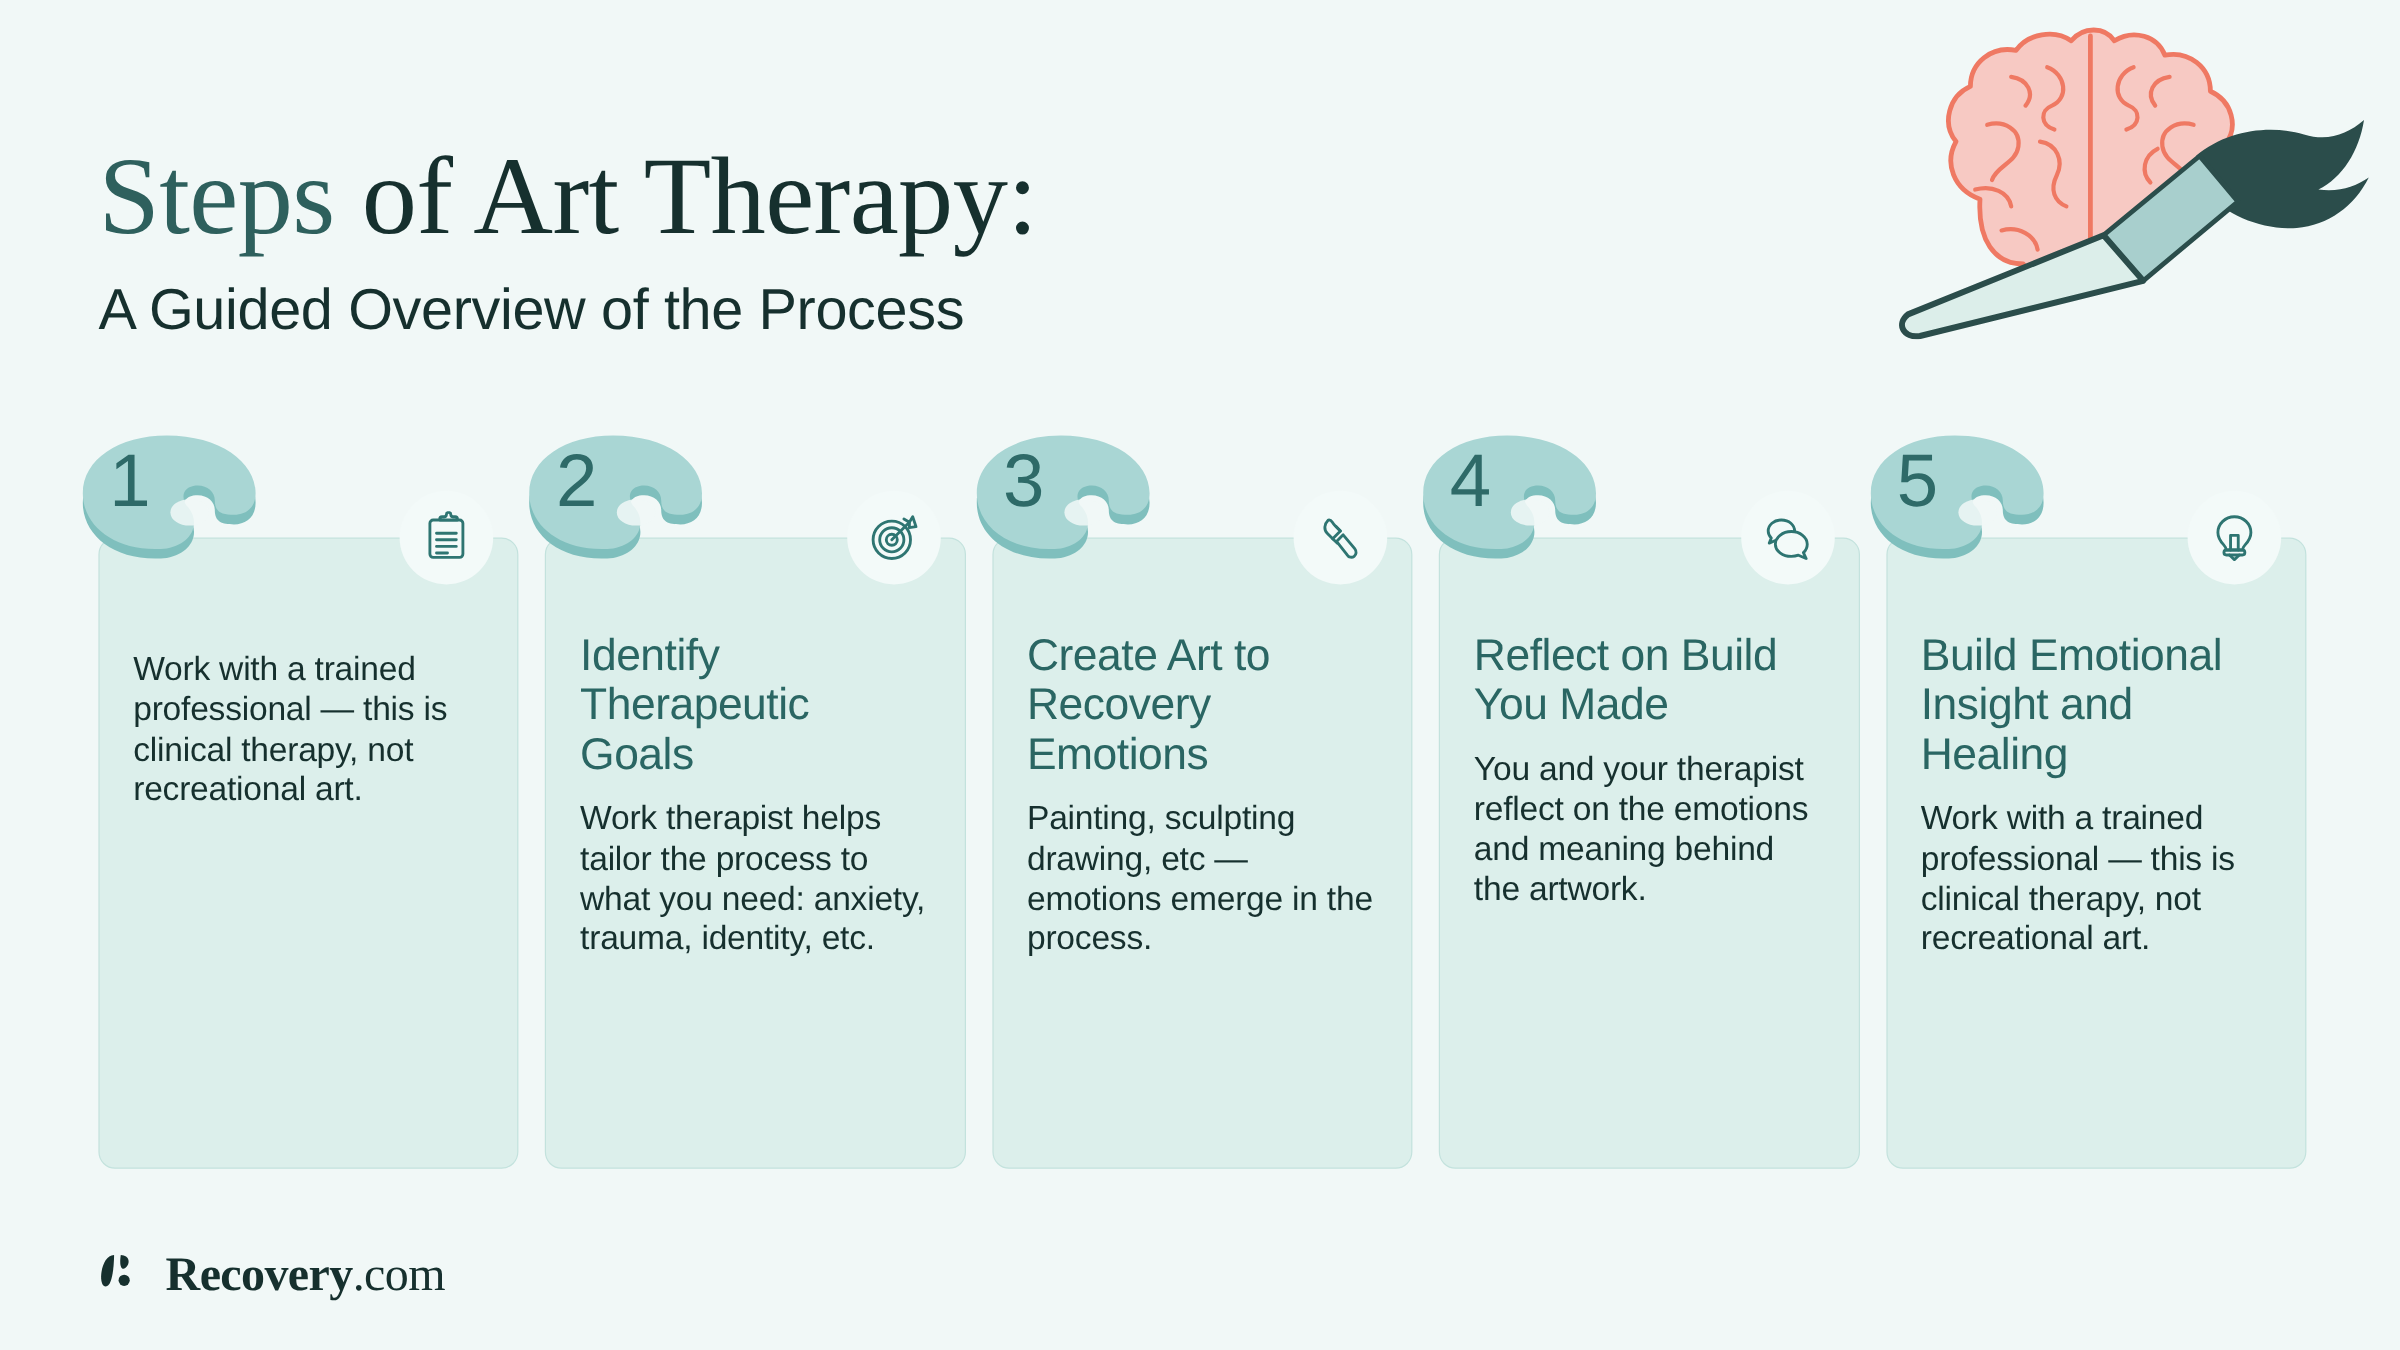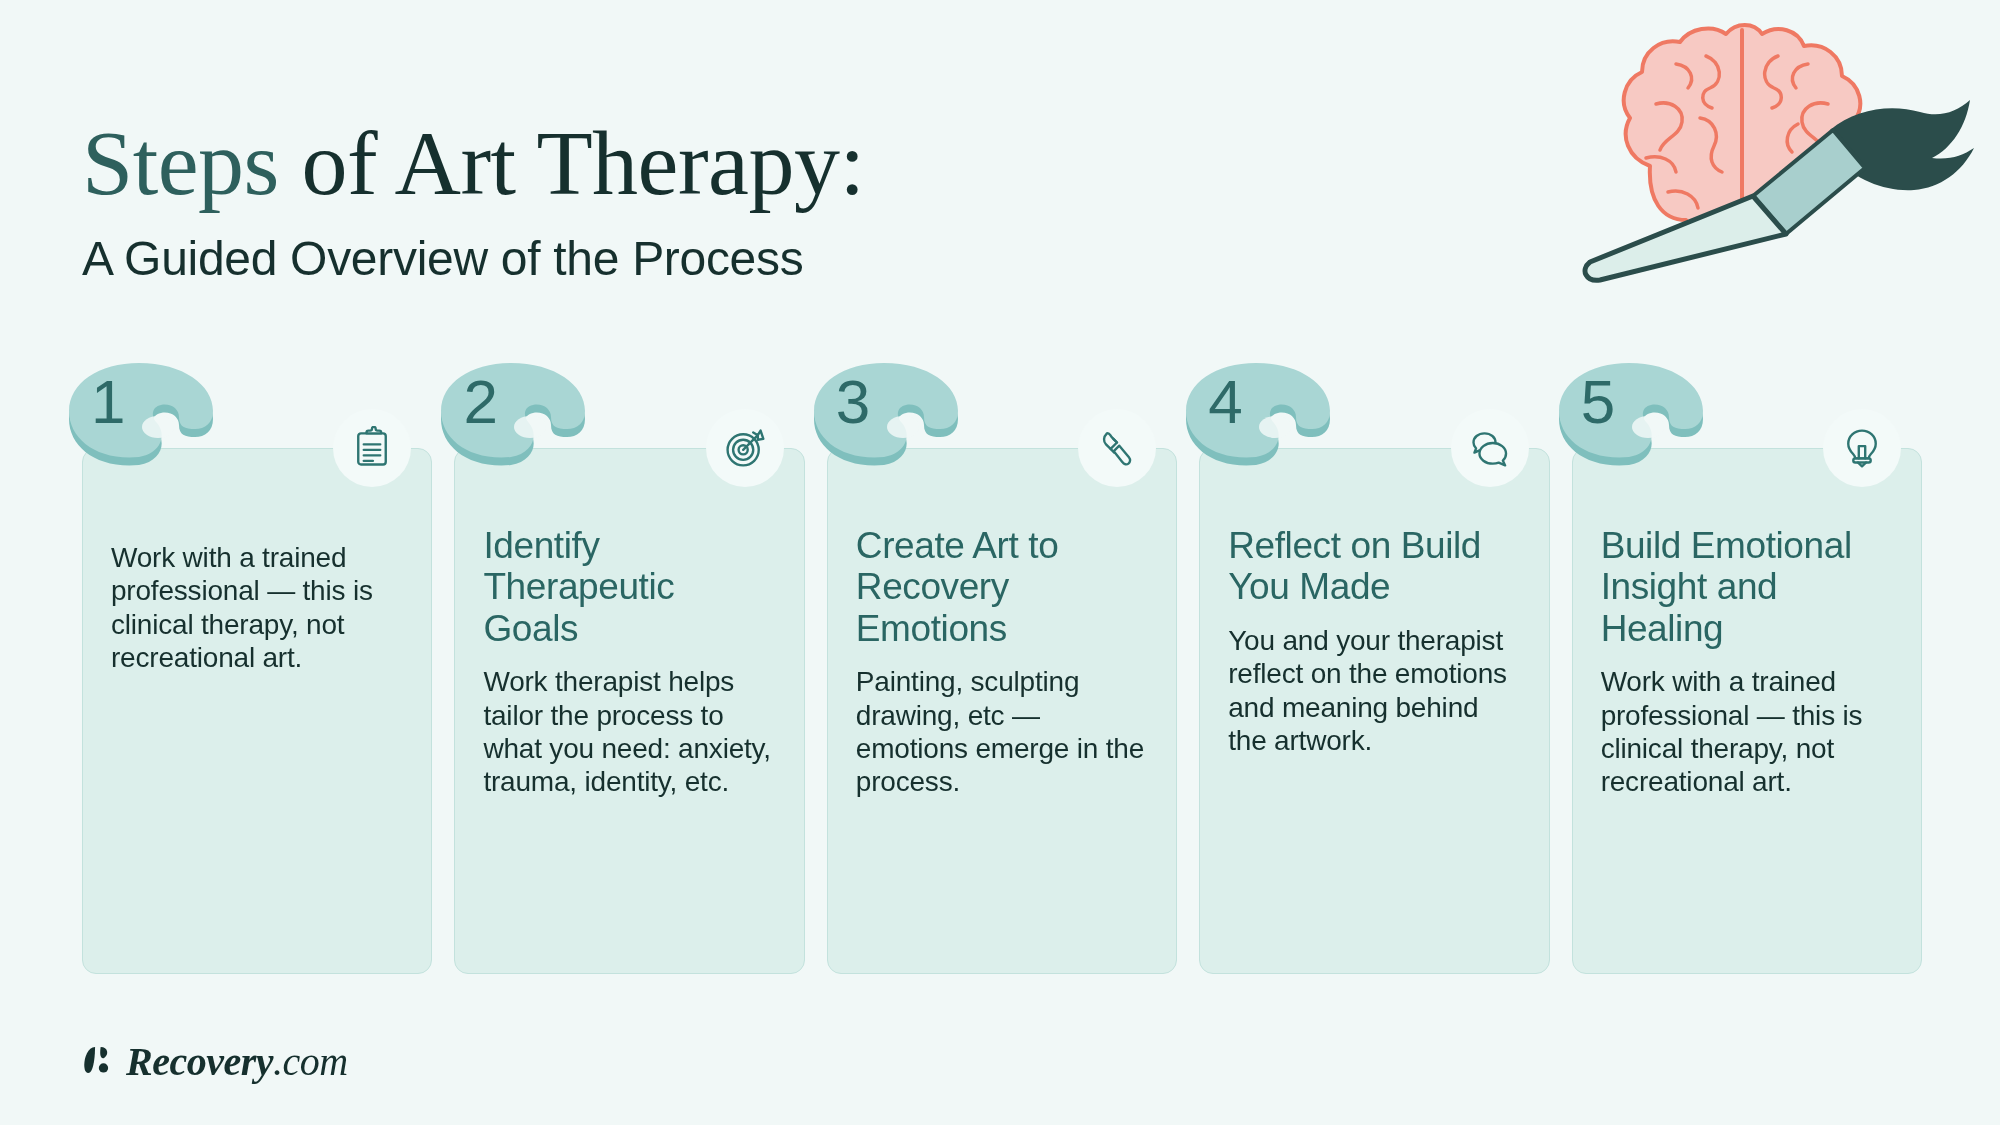--- a/index.html
+++ b/index.html
@@ -122,22 +122,21 @@
     letter-spacing: -0.2px;
   }
 
   
   #footer {
     position: absolute;
     left: 82px;
     top: 1038px;
     display: flex;
     align-items: center;
-    gap: 16px;
-    font-style: italic;
+    gap: 28px;
   }
   #logo-word {
     font-family: "Liberation Serif", serif;
     font-size: 40px;
     color: #16302e;
     letter-spacing: -0.5px;
     font-weight: 700;
   }
   #logo-word .tld { font-weight: 400; }
 </style>

